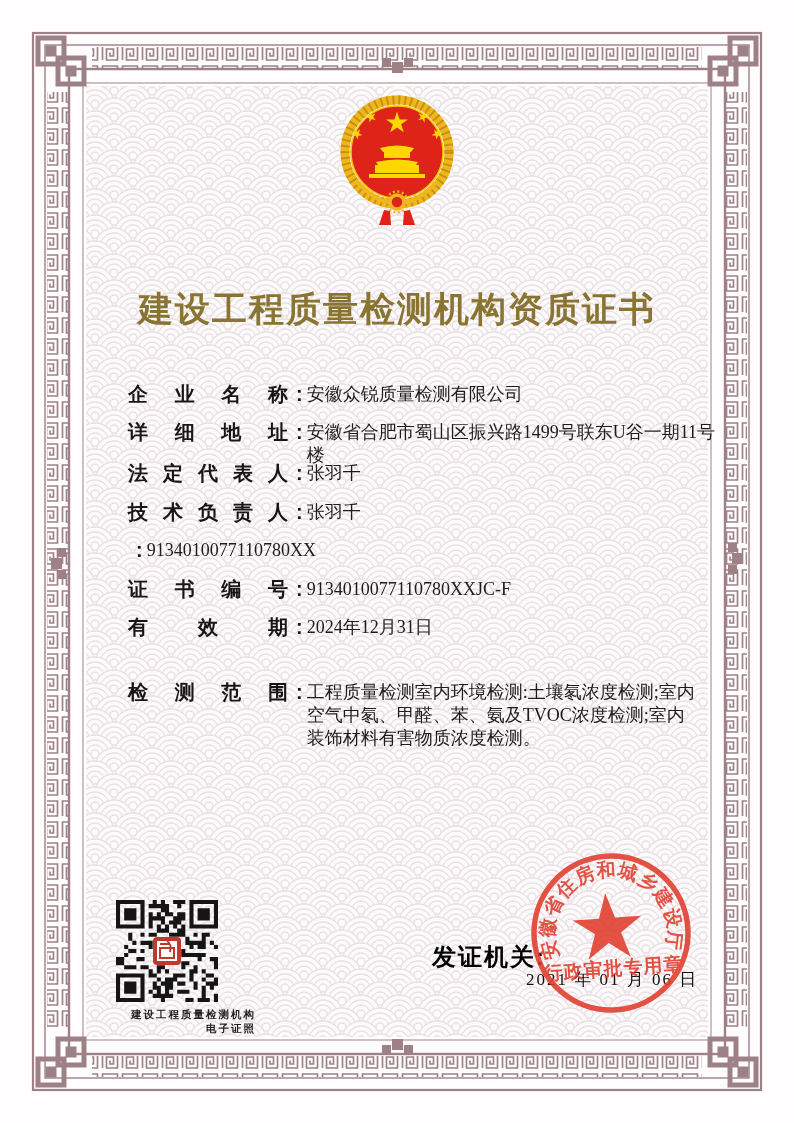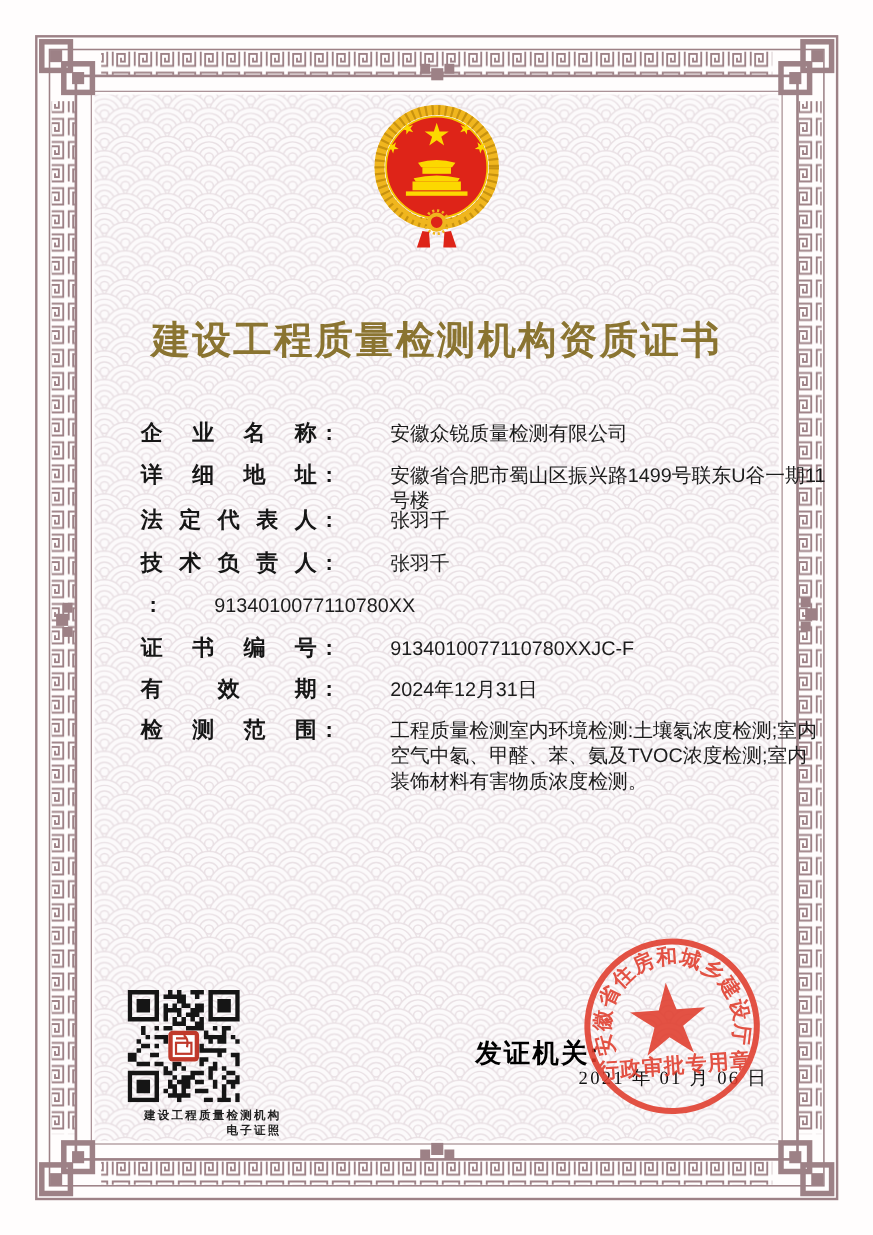--- a/index.html
+++ b/index.html
@@ -27,29 +27,29 @@
   .em-ring2{fill:none;stroke:#c8920f}
   .em-ribbon{fill:none;stroke:var(--emblem-gold)}
   
   .cert-title{
     left:0;top:250px;width:794px;text-align:center;
     font-size:35px;font-weight:bold;letter-spacing:2px;color:var(--title-gold);margin-top:36px;
   }
   
   .field-row{position:absolute;left:128px;display:flex;align-items:flex-start}
   .r0{top:382px}.r1{top:420px}.r2{top:461px}.r3{top:500px}
-  .r4{top:538px}.r5{top:577px}.r6{top:615px}.r7{top:652px}
+  .r4{top:538px}.r5{top:577px}.r6{top:615px}.r7{top:680px}
   .field-label{
     width:160px;flex:0 0 160px;font-size:20px;font-weight:bold;color:#161616;
     text-align:justify;text-align-last:justify;line-height:24px;
   }
   .field-colon{font-size:20px;font-weight:bold;color:#161616;margin:0 4px 0 8px;line-height:24px}
   .field-value{
-    width:392px;font-family:Liberation Sans, sans-serif;font-size:18px;
-    line-height:23px;color:var(--ink);margin-top:1px;margin-left:48px;
+    width:392px;font-family:Liberation Serif, serif;font-size:18px;
+    line-height:23px;color:var(--ink);margin-top:1px;
   }
   .r1 .field-value{width:412px}
   
   #qr-wrap{left:116px;top:900px;width:102px;height:102px}
   .qr-caption{
     left:96px;top:1008px;width:160px;text-align:right;
     font-family:"Liberation Serif",serif;font-weight:bold;font-size:10.5px;
     letter-spacing:2px;line-height:14px;color:#222;
   }
   

